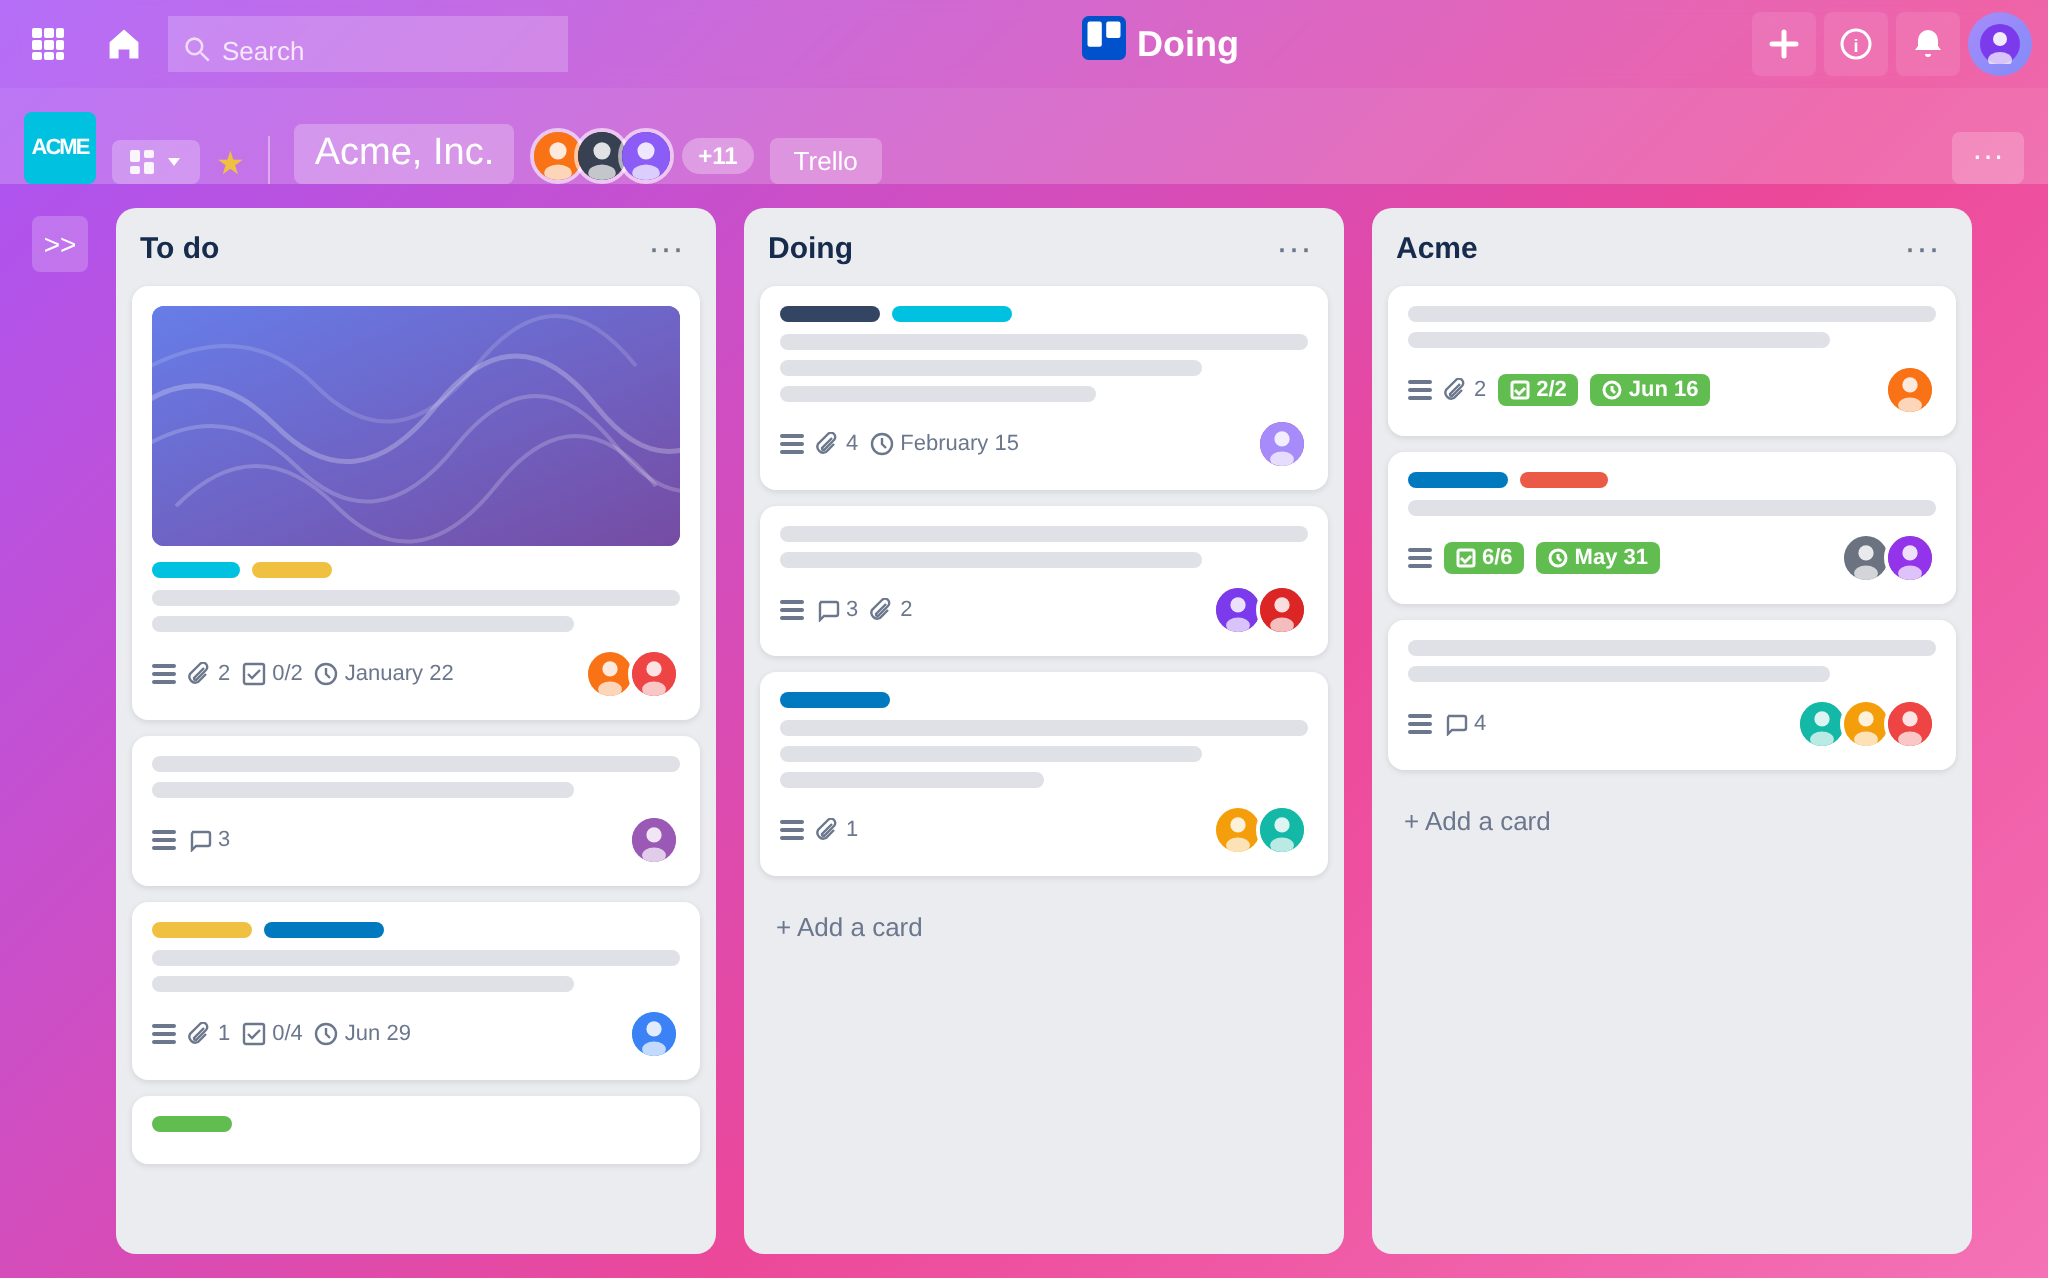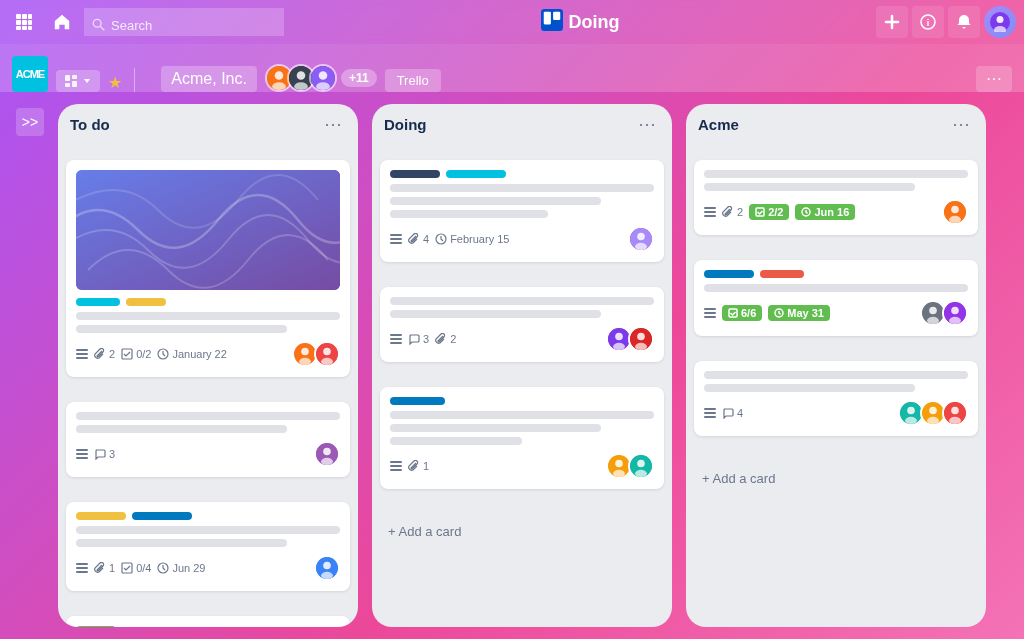--- a/index.html
+++ b/index.html
@@ -87,21 +87,21 @@
       background: rgba(255,255,255,0.25); border-radius: 4px;
       padding: 4px 8px; cursor: pointer; color: white; font-size: 13px;
     }
     .board-title {
       font-size: 18px; font-weight: 700; color: white; margin-right: 4px;
     }
     .star-icon { color: #f0c040; font-size: 16px; cursor: pointer; }
     .divider { width: 1px; height: 24px; background: rgba(255,255,255,0.4); margin: 0 4px; }
     .acme-btn {
       background: rgba(255,255,255,0.25); border-radius: 4px;
-      padding: 4px 10px; color: white; font-size: 16px; cursor: pointer; margin-left: 14px;
+      padding: 4px 10px; color: white; font-size: 19px; cursor: pointer;
     }
     .member-avatars {
       display: flex; align-items: center;
     }
     .member-avatar {
       width: 28px; height: 28px; border-radius: 50%;
       border: 2px solid rgba(255,255,255,0.6);
       margin-left: -6px; overflow: hidden; cursor: pointer;
     }
     .member-avatar:first-child { margin-left: 0; }
@@ -141,25 +141,25 @@
       display: flex; align-items: center; justify-content: center;
       color: white; font-size: 14px; cursor: pointer;
       align-self: flex-start; margin-top: 4px;
     }
 
     
     .column {
       width: 300px;
       min-width: 300px;
       background: #ebecf0;
-      border-radius: 20px;
+      border-radius: 10px;
       padding: 10px 8px;
       display: flex;
       flex-direction: column;
-      gap: 25px;
+      gap: 8px;
       max-height: 100%;
       overflow-y: auto;
     }
     .column-header {
       display: flex; align-items: center; justify-content: space-between;
       padding: 0 4px;
     }
     .column-title {
       font-size: 15px; font-weight: 700; color: #172b4d;
     }

